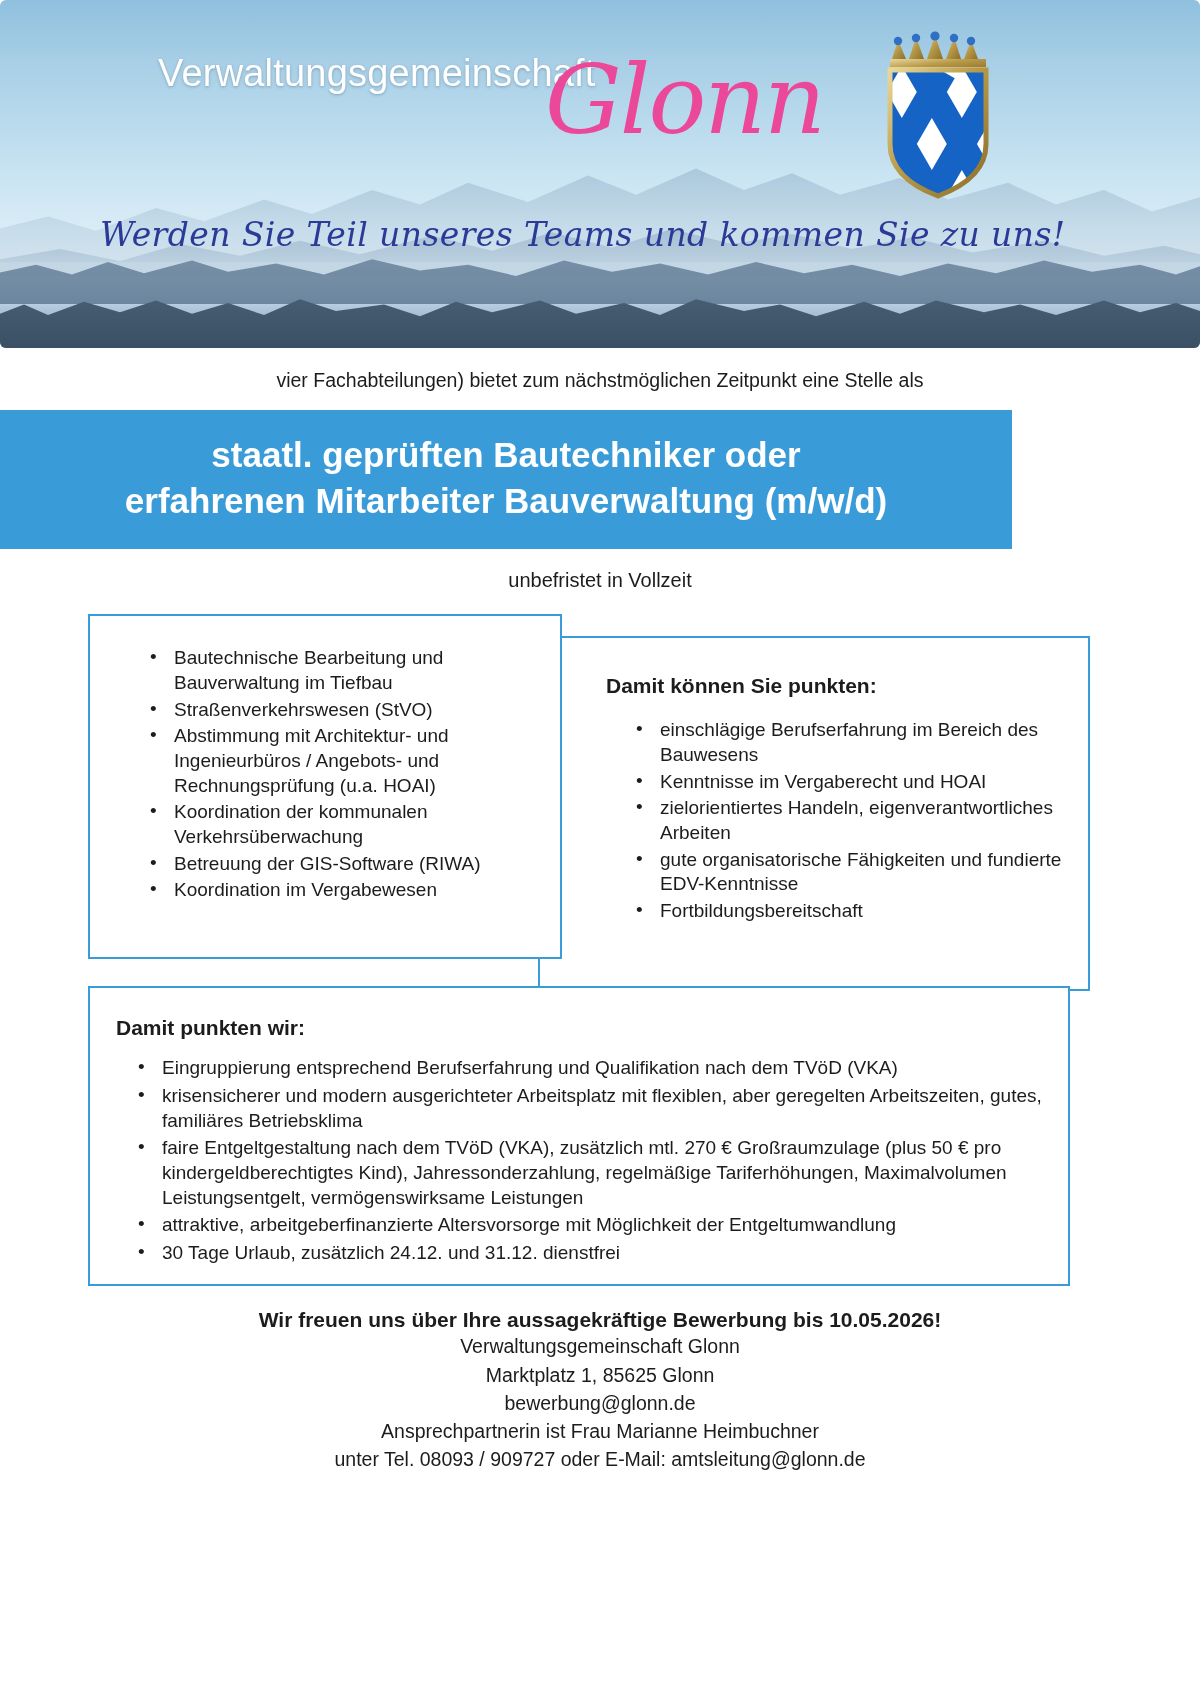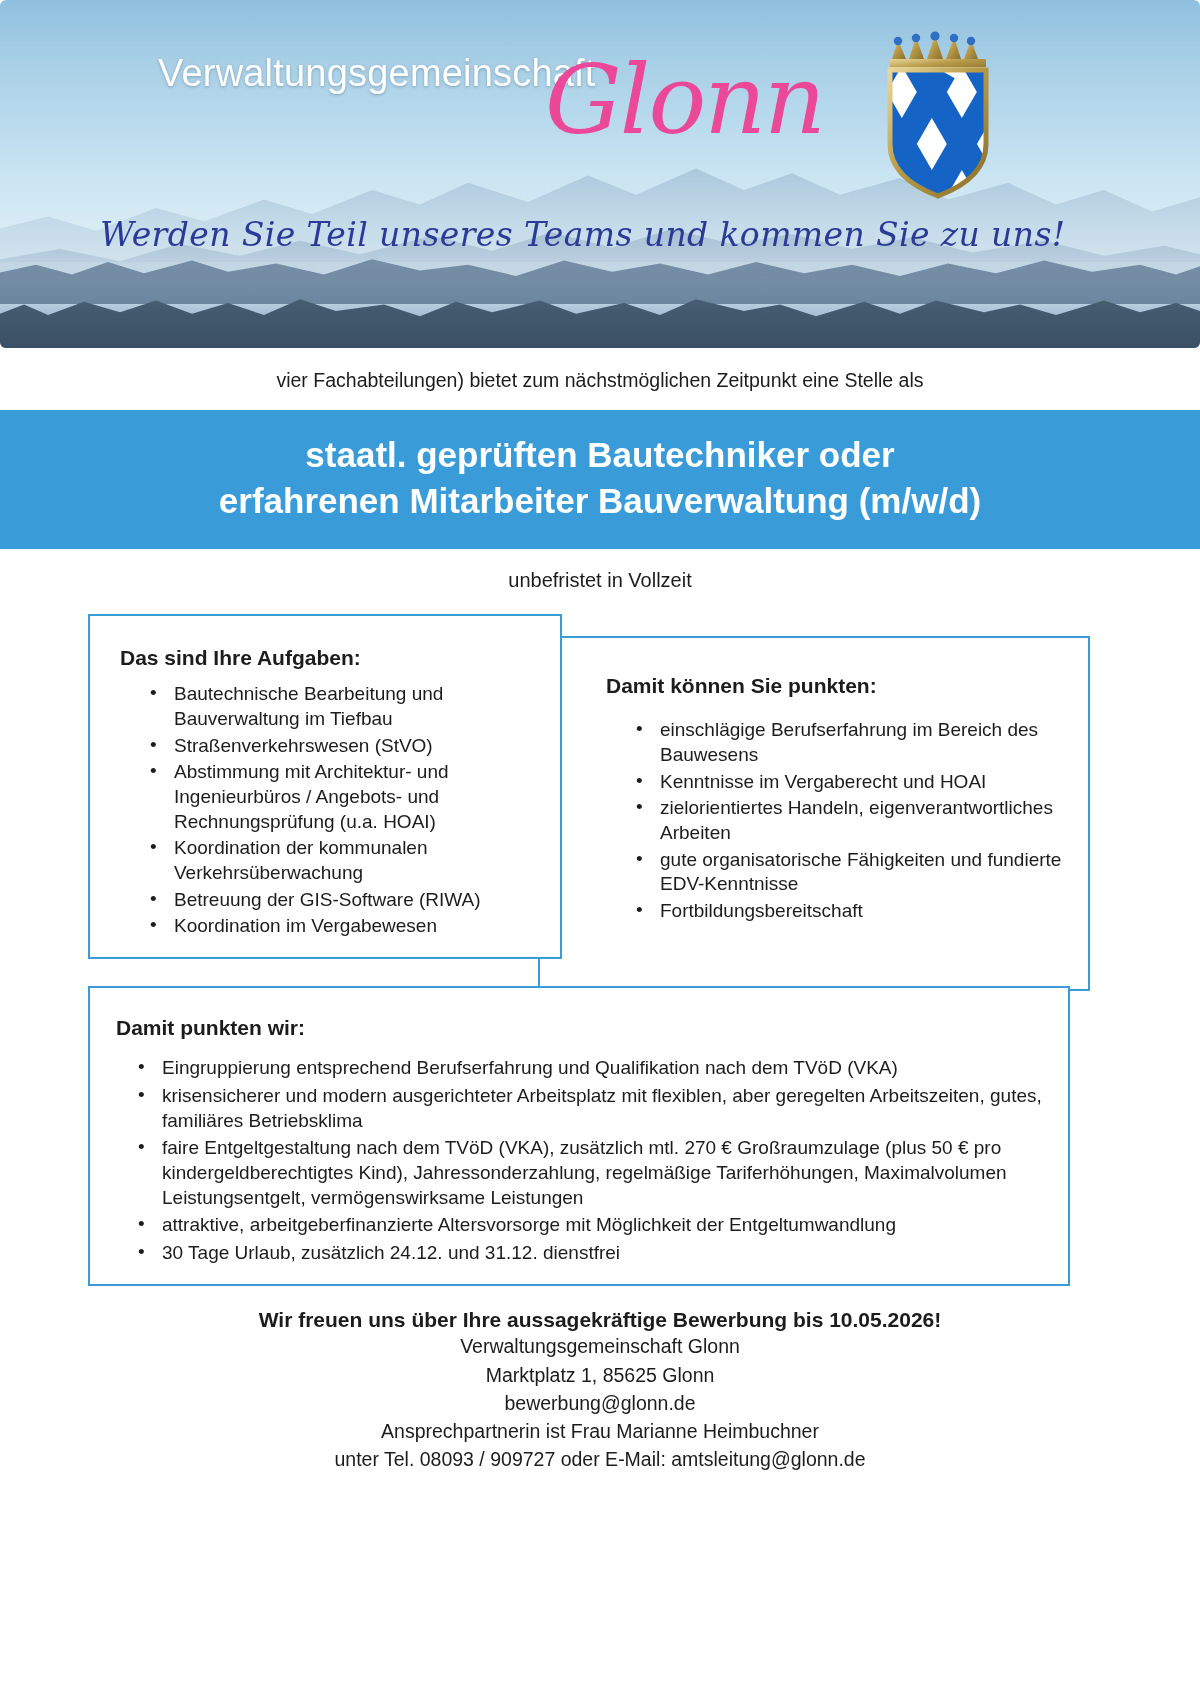--- a/index.html
+++ b/index.html
@@ -152,21 +152,21 @@
     text-align: center;
     font-size: 19.5px;
     line-height: 1.45;
     color: #1c1c1c;
   }
   .intro div { white-space: nowrap; }
 
   
   .title-band {
     margin-top: 16px;
-    width: 1200px;
+    width: 1012px;
     background: #3a9bd9;
     color: #ffffff;
     text-align: center;
     padding: 22px 0 26px;
     font-weight: bold;
     font-size: 35px;
     line-height: 1.3;
   }
   .title-band div { white-space: nowrap; }
 
@@ -320,21 +320,20 @@
   <div>staatl. geprüften Bautechniker oder</div>
   <div>erfahrenen Mitarbeiter Bauverwaltung (m/w/d)</div>
 </div>
 
 <div class="subtitle">unbefristet in Vollzeit</div>
 
 <div class="boxes">
 
   <div class="box" id="box-aufgaben">
     <div class="box-inner">
-      <h3>Das sind Ihre Aufgaben:</h3>
       <ul class="bullets">
         <li>Bautechnische Bearbeitung und Bauverwaltung im Tiefbau</li>
         <li>Straßenverkehrswesen (StVO)</li>
         <li>Abstimmung mit Architektur- und Ingenieurbüros / Angebots- und Rechnungsprüfung (u.a. HOAI)</li>
         <li>Koordination der kommunalen Verkehrsüberwachung</li>
         <li>Betreuung der GIS-Software (RIWA)</li>
         <li>Koordination im Vergabewesen</li>
       </ul>
     </div>
   </div>

